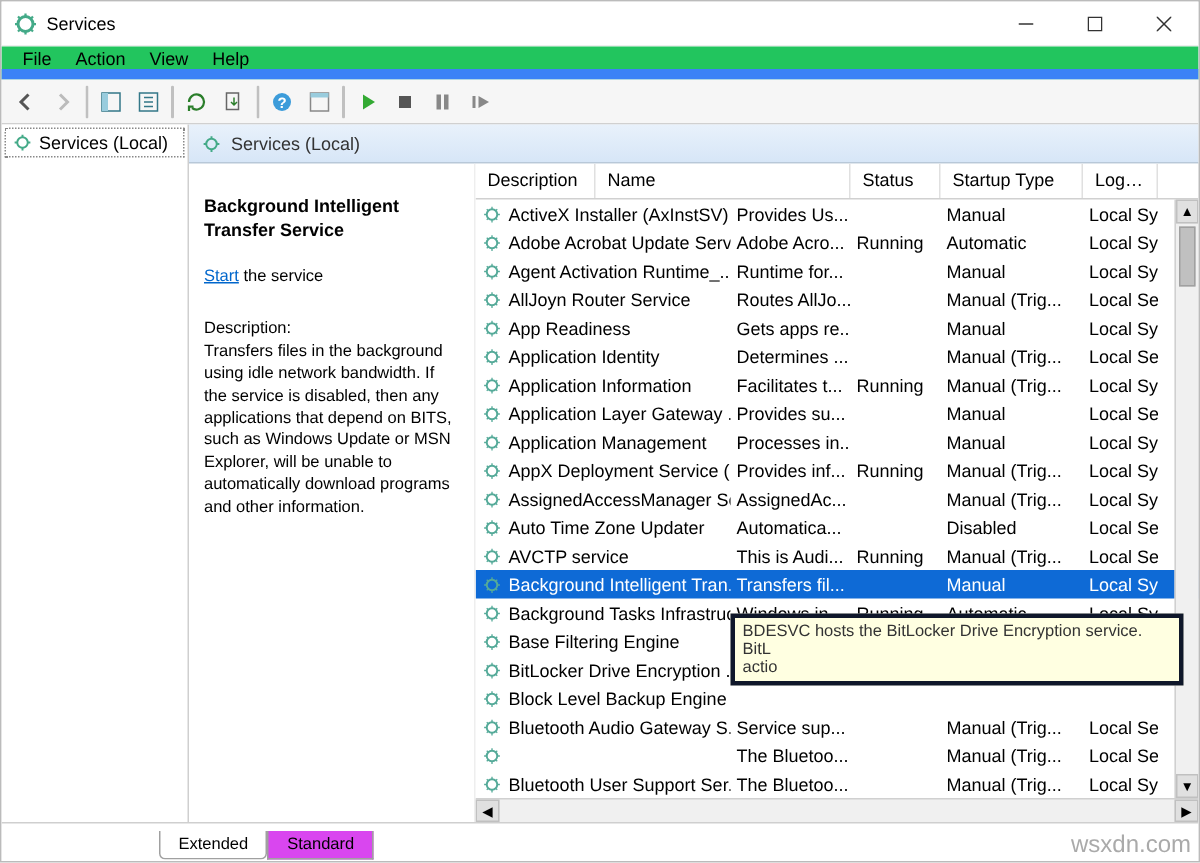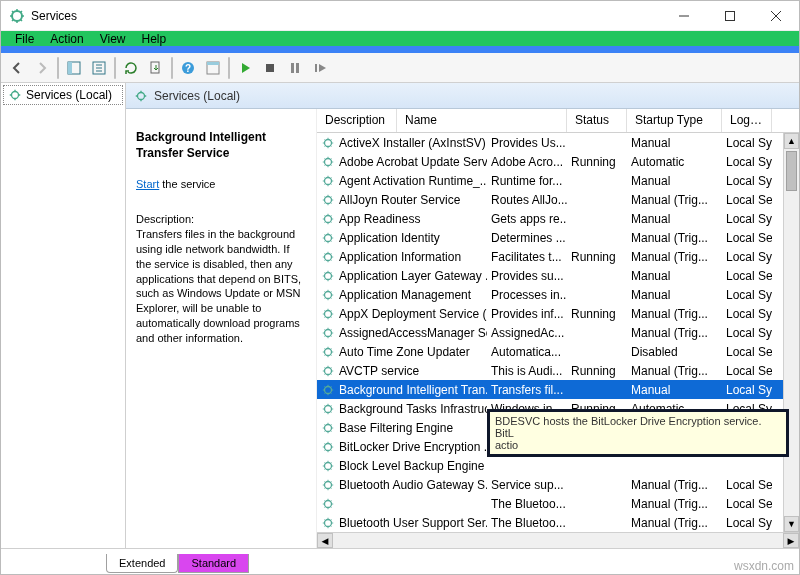--- a/index.html
+++ b/index.html
@@ -38,21 +38,21 @@
 .hscroll { position:absolute; bottom:0; left:0; right:0; height:16px; background:#f0f0f0; border-top:1px solid #d0d0d0; display:flex; }
 .hscroll .btn { width:16px; background:#e0e0e0; border:1px solid #c0c0c0; display:flex; align-items:center; justify-content:center; font-size:9px; }
 .hscroll .track { flex:1; }
 .vscroll { position:absolute; top:24px; right:0; bottom:16px; width:16px; background:#f0f0f0; border-left:1px solid #d0d0d0; display:flex; flex-direction:column; }
 .vscroll .btn { height:16px; background:#e0e0e0; border:1px solid #c0c0c0; display:flex; align-items:center; justify-content:center; font-size:9px; }
 .vscroll .thumb { height:40px; margin:2px; background:#c0c0c0; border:1px solid #a0a0a0; }
 .tabs { height:26px; background:#fff; border-top:1px solid #cfcfcf; display:flex; align-items:flex-end; padding-left:105px; }
 .tab { padding:3px 12px; border:1px solid #a0a0a0; border-top:none; font-size:11px; background:#f4f4f4; position:relative; top:-1px; }
 .tab.active { background:#fff; border-bottom-left-radius:4px; border-bottom-right-radius:4px;}
 .tab:not(.active){ background:#d946ef; }
-.watermark { position:absolute; bottom:2px; right:6px; font-size:12px; color:#aaa; }
+.watermark { position:absolute; bottom:2px; right:6px; font-size:16px; color:#aaa; }
 </style>
 </head>
 <body>
 
 <div class="titlebar">
   <svg class="icon" viewBox="0 0 16 16">
       <circle cx="8" cy="8" r="5" fill="none" stroke="#4a8" stroke-width="2"></circle>
       <path d="M8 1v2M8 13v2M1 8h2M13 8h2M3 3l1.5 1.5M11.5 11.5L13 13M3 13l1.5-1.5M11.5 4.5L13 3" stroke="#4a8" stroke-width="1.5"></path>
     </svg>
   <span class="title">Services</span>

